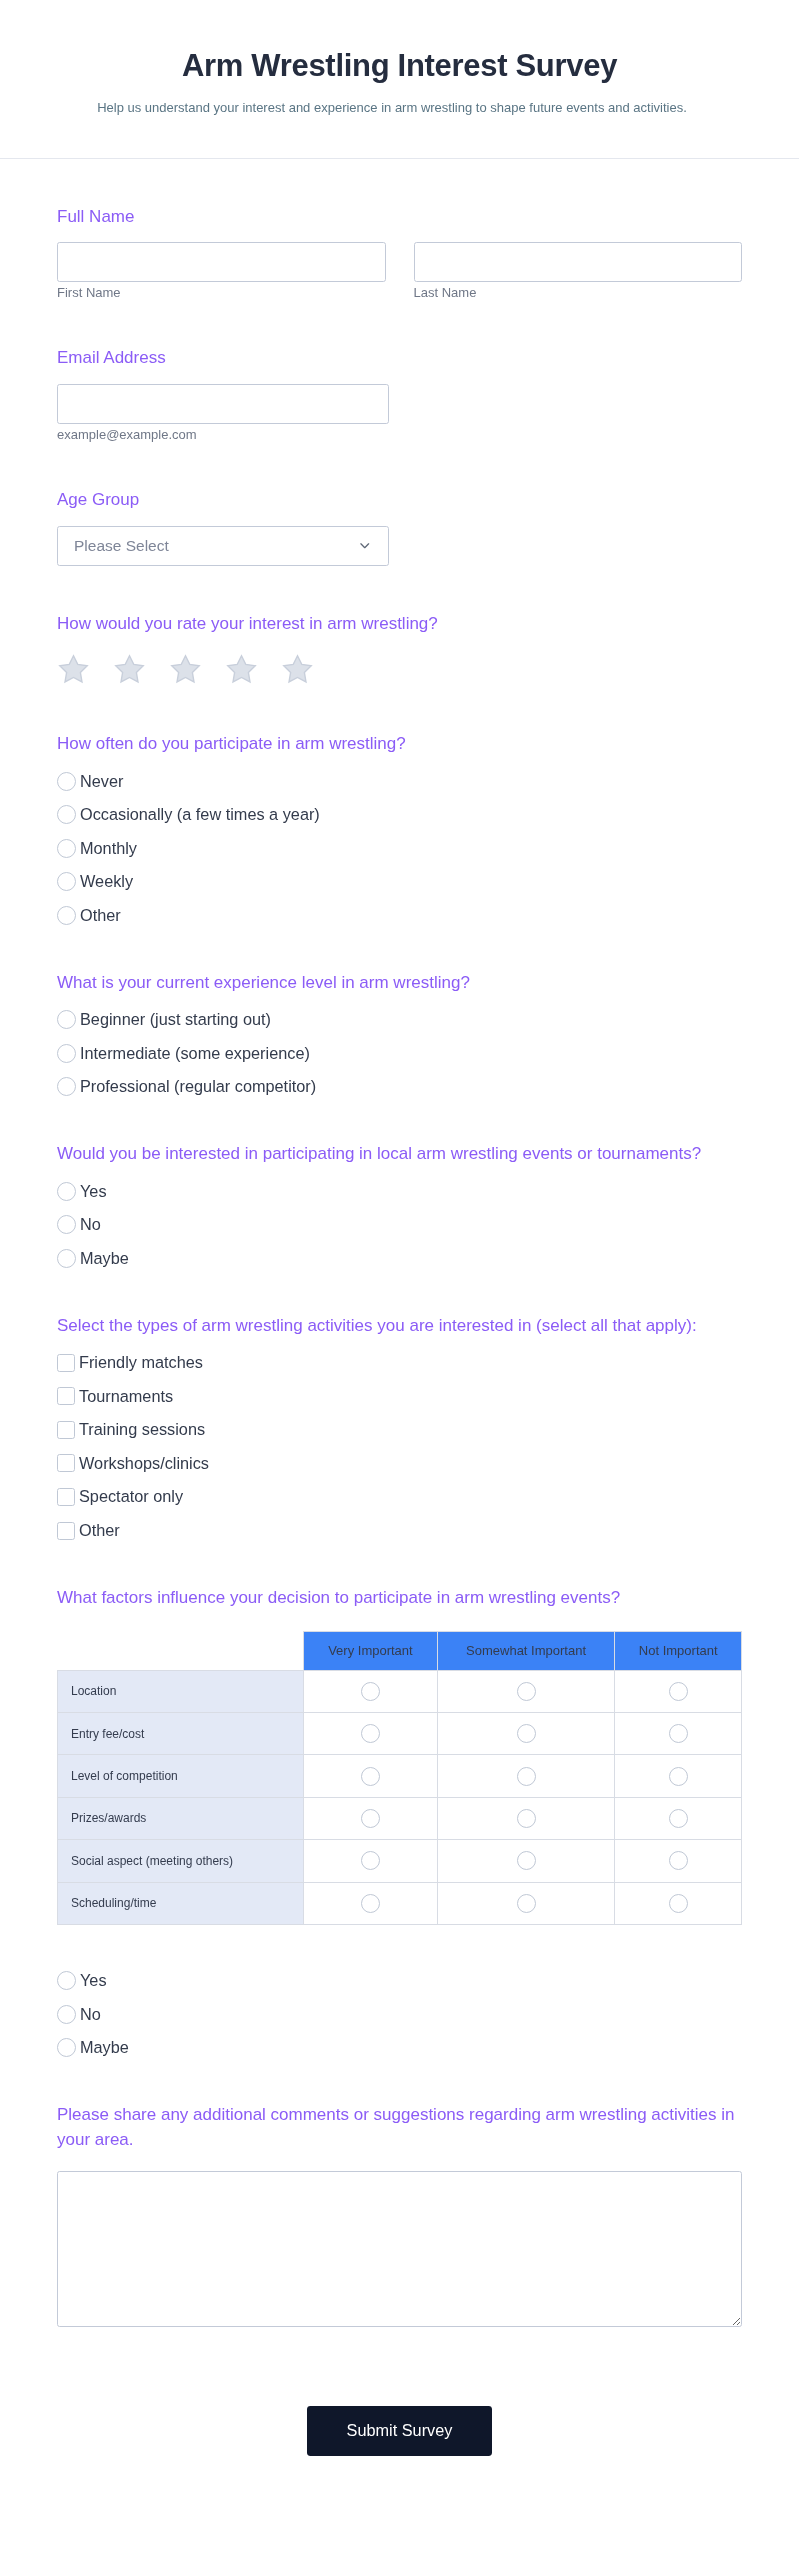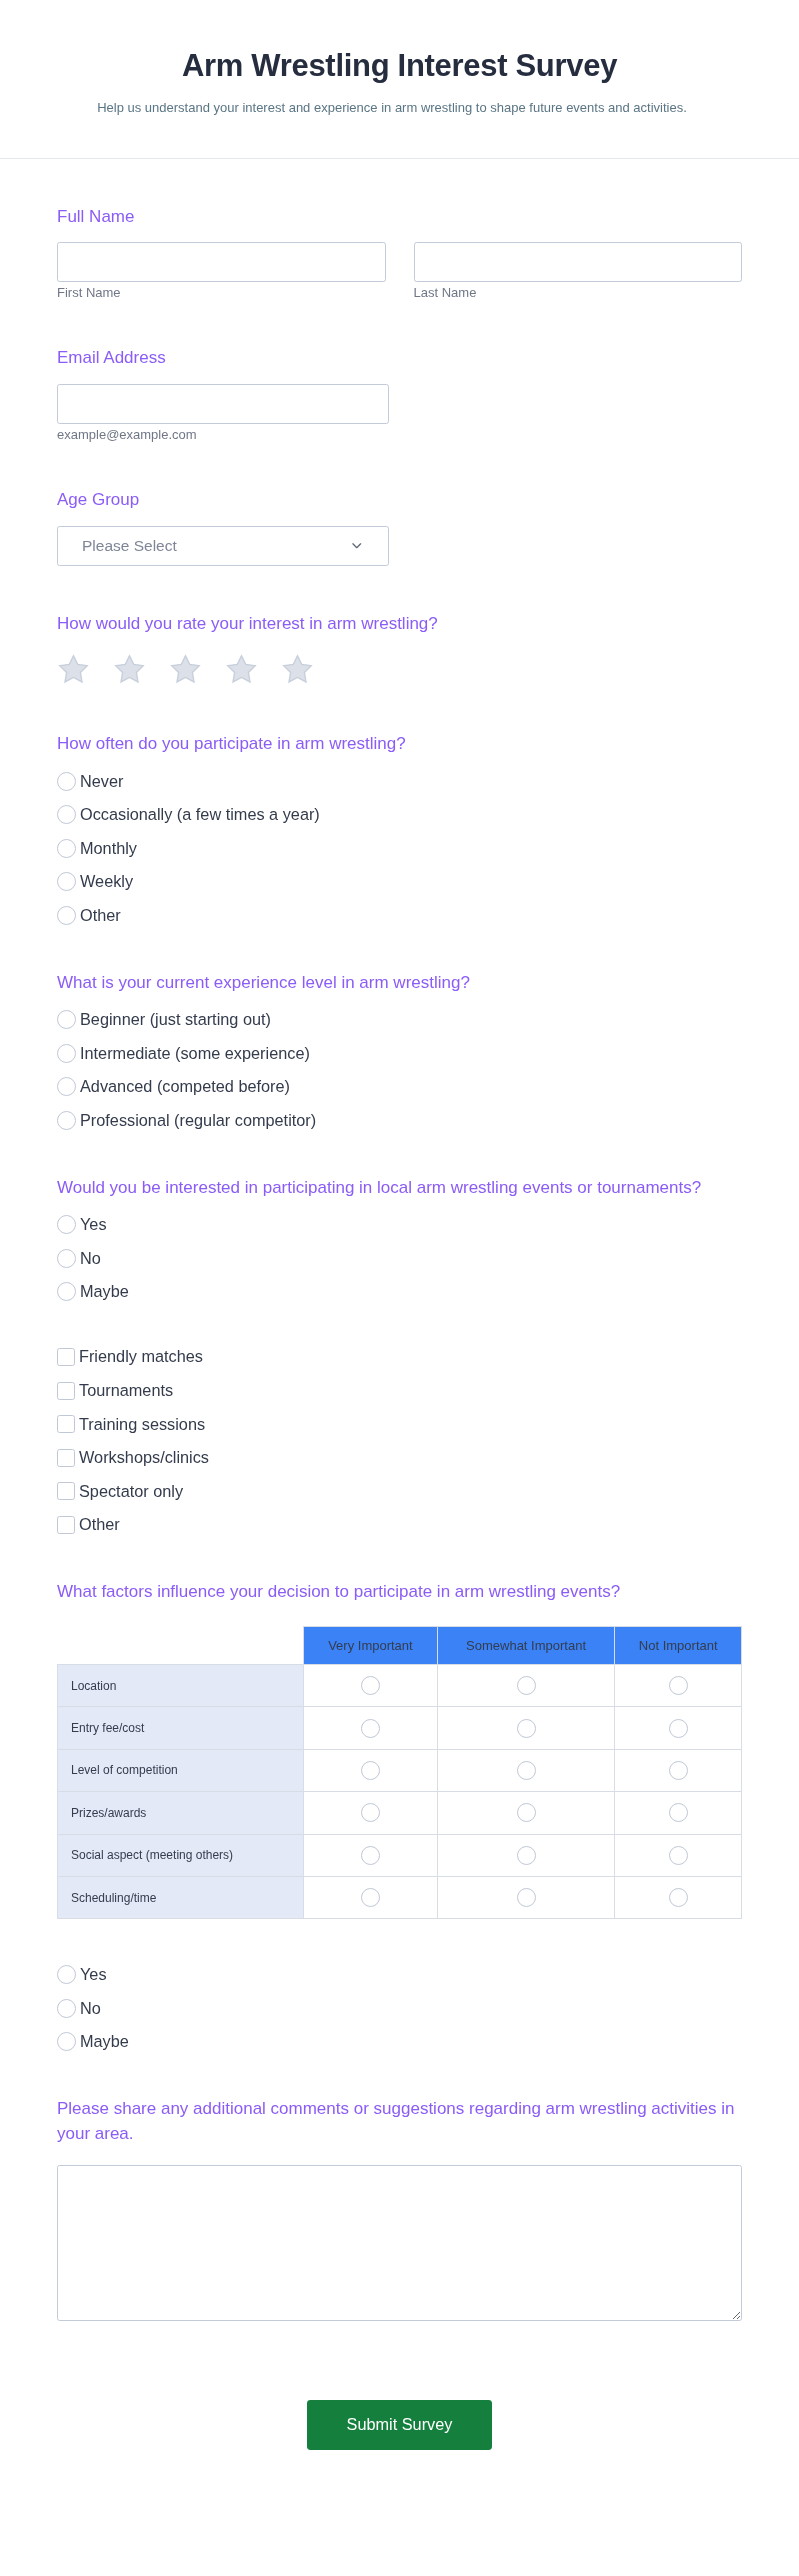--- a/index.html
+++ b/index.html
@@ -26,21 +26,21 @@
     font-family: inherit; width: 100%; outline: none;
   }
   .name-row { display: flex; gap: 28px; }
   .name-col { flex: 1; }
   .sublabel { font-size: 13px; color: #6f7787; margin-top: 3px; }
   .email-col { width: 332px; }
 
   .select {
     width: 332px; height: 40px; border: 0.9px solid #c3cad8; border-radius: 2.6px;
     display: flex; align-items: center; justify-content: space-between;
-    padding: 0 24px; cursor: pointer; background: #fff;
+    padding: 0 16px; cursor: pointer; background: #fff;
   }
   .select-value { font-size: 15.5px; color: #7e8597; }
   .chevron svg { display: block; }
 
   .stars { display: flex; gap: 23px; margin-top: 17px; }
   .star { cursor: pointer; }
   .star svg { width: 33px; height: 33px; display: block; }
 
   .option-row { display: flex; align-items: center; gap: 4px; margin-top: 14.6px; cursor: pointer; }
   .radio { width: 19px; height: 19px; border: 0.9px solid #c0c8d5; border-radius: 50%; background: #fff; flex: none; }
@@ -66,21 +66,21 @@
   .matrix td .radio { display: inline-block; vertical-align: middle; cursor: pointer; }
 
   .comments-textarea {
     width: 100%; height: 156px; border: 0.9px solid #c3cad8; border-radius: 2.6px;
     margin-top: 5.2px; resize: both; font-family: inherit; font-size: 15.5px;
     padding: 10.3px 12px; color: #2c3345; outline: none;
   }
 
   .submit-row { text-align: center; margin-top: 76px; padding-bottom: 38px; }
   .submit-btn {
-    background: #15803d; color: #ffffff; border: none; border-radius: 3.4px;
+    background: #0f172a; color: #ffffff; border: none; border-radius: 3.4px;
     font-size: 16.3px; font-weight: 500; padding: 12px 40px; height: 50px;
     cursor: pointer; font-family: inherit;
   }
 </style>
 </head>
 <body>
 
 <div class="page">
 
   <div class="form-header">
@@ -185,24 +185,20 @@
       <div class="option-row">
         <span class="radio"></span>
         <span class="option-label">Beginner (just starting out)</span>
       </div>
       <div class="option-row">
         <span class="radio"></span>
         <span class="option-label">Intermediate (some experience)</span>
       </div>
       <div class="option-row">
         <span class="radio"></span>
-        <span class="option-label">Advanced (competed before)</span>
-      </div>
-      <div class="option-row">
-        <span class="radio"></span>
         <span class="option-label">Professional (regular competitor)</span>
       </div>
     </div>
 
     <div class="question">
       <div class="q-label">Would you be interested in participating in local arm wrestling events or tournaments?</div>
       <div class="option-row">
         <span class="radio"></span>
         <span class="option-label">Yes</span>
       </div>
@@ -210,20 +206,21 @@
         <span class="radio"></span>
         <span class="option-label">No</span>
       </div>
       <div class="option-row">
         <span class="radio"></span>
         <span class="option-label">Maybe</span>
       </div>
     </div>
 
     <div class="question">
+      <div class="q-label">Select the types of arm wrestling activities you are interested in (select all that apply):</div>
       <div class="option-row">
         <span class="checkbox"></span>
         <span class="option-label">Friendly matches</span>
       </div>
       <div class="option-row">
         <span class="checkbox"></span>
         <span class="option-label">Tournaments</span>
       </div>
       <div class="option-row">
         <span class="checkbox"></span>

